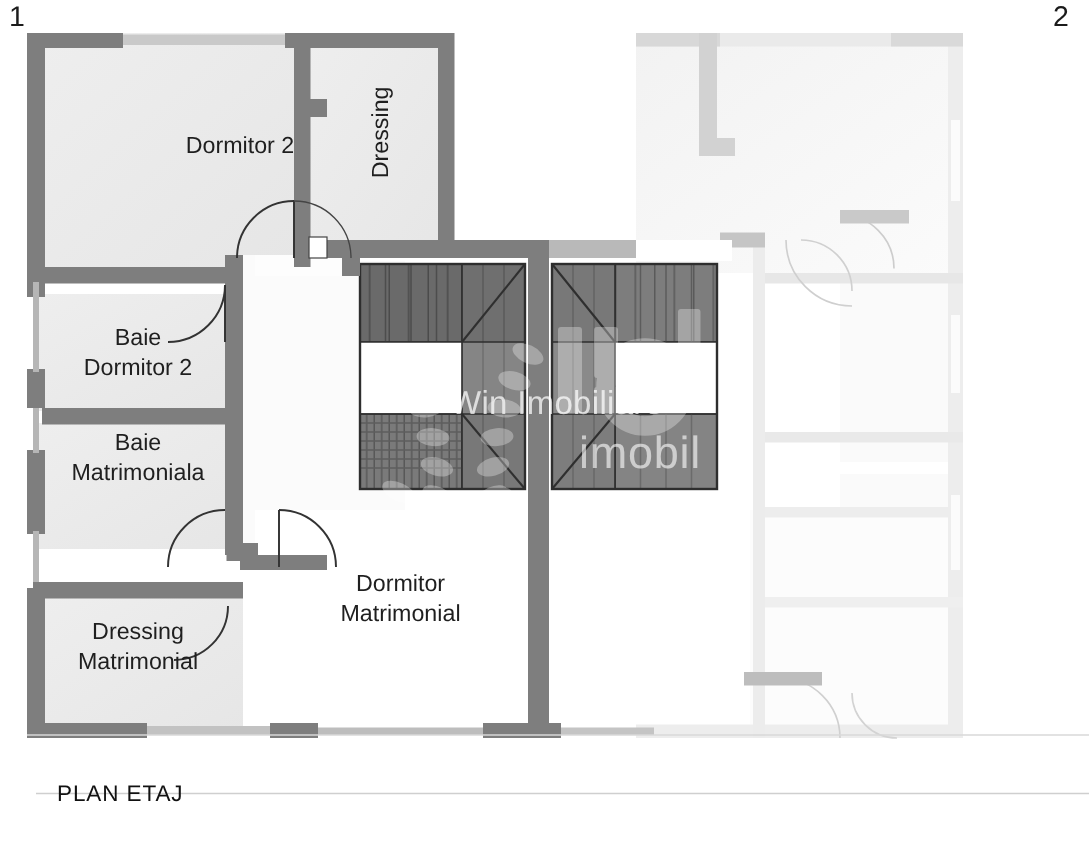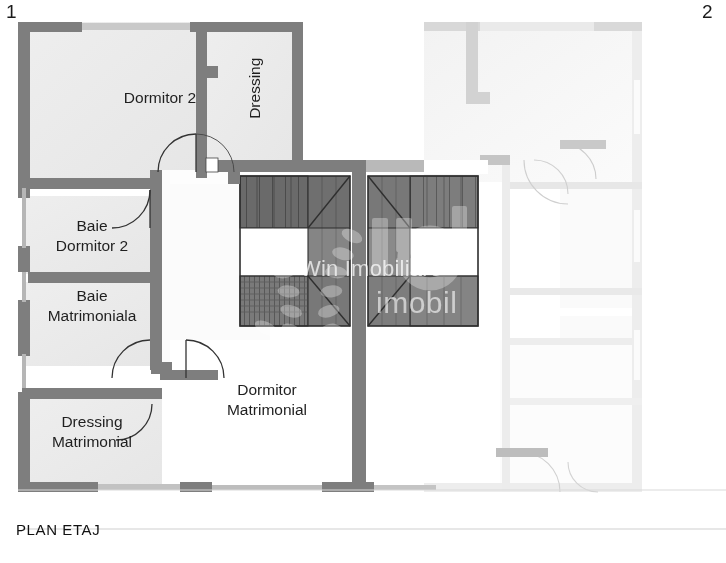--- a/index.html
+++ b/index.html
@@ -45,21 +45,21 @@
     white-space: pre-line;
     pointer-events: none;
   }
   .room-label.rotated {
     transform-origin: 50% 50%;
     transform: rotate(-90deg);
     white-space: nowrap;
   }
   #plan-caption {
     position: absolute;
-    left: 16px;
+    left: 38px;
     top: 521px;
     font-family: "Liberation Sans", sans-serif;
     font-size: 15px;
     letter-spacing: 0.6px;
     color: #111111;
   }
   #watermark-layer {
     position: absolute;
     left: 0; top: 0;
     width: 726px; height: 563px;
@@ -70,21 +70,21 @@
     left: 300px;
     top: 256px;
     font-family: "Liberation Sans", sans-serif;
     font-size: 22px;
     color: rgba(255,255,255,0.72);
     letter-spacing: 0.2px;
     white-space: nowrap;
   }
   #watermark-text-sub {
     position: absolute;
-    left: 376px;
+    left: 386px;
     top: 286px;
     font-family: "Liberation Sans", sans-serif;
     font-size: 30px;
     font-weight: 400;
     color: rgba(255,255,255,0.60);
     letter-spacing: 0.5px;
     white-space: nowrap;
   }
 </style>
 </head>

